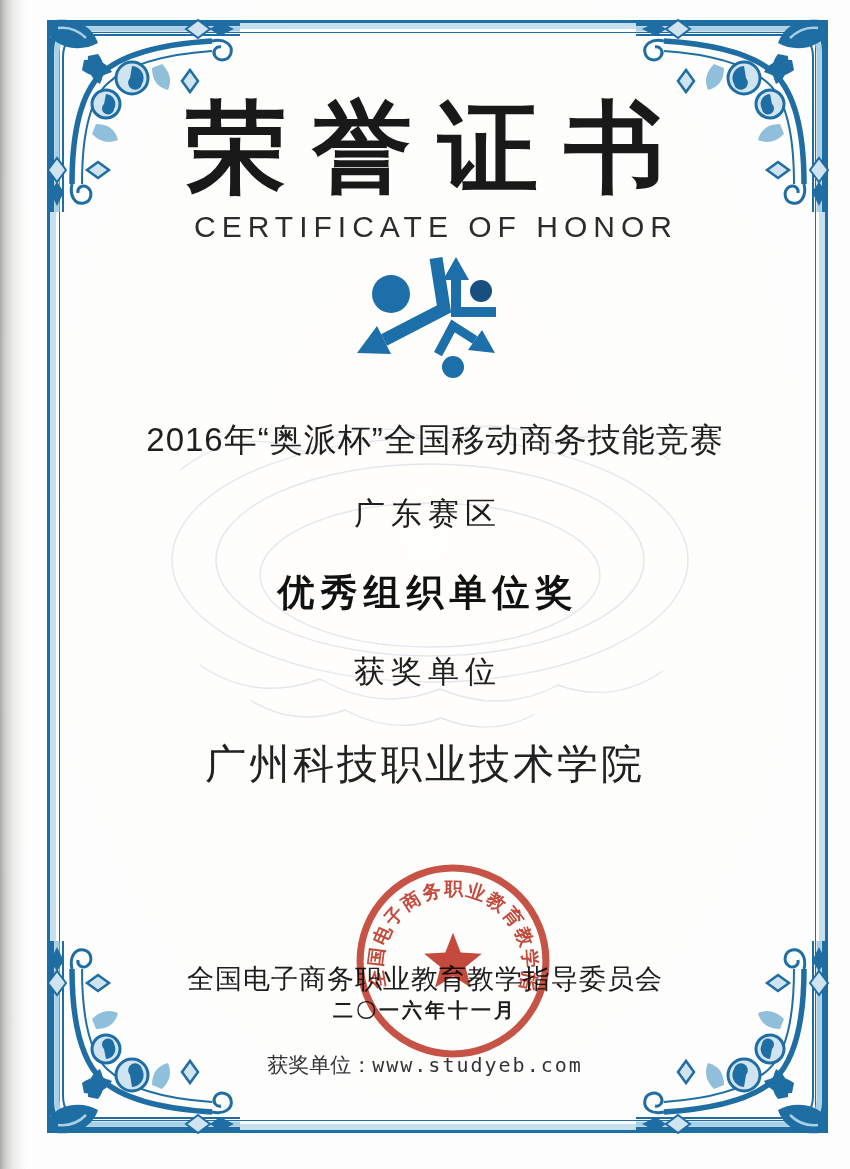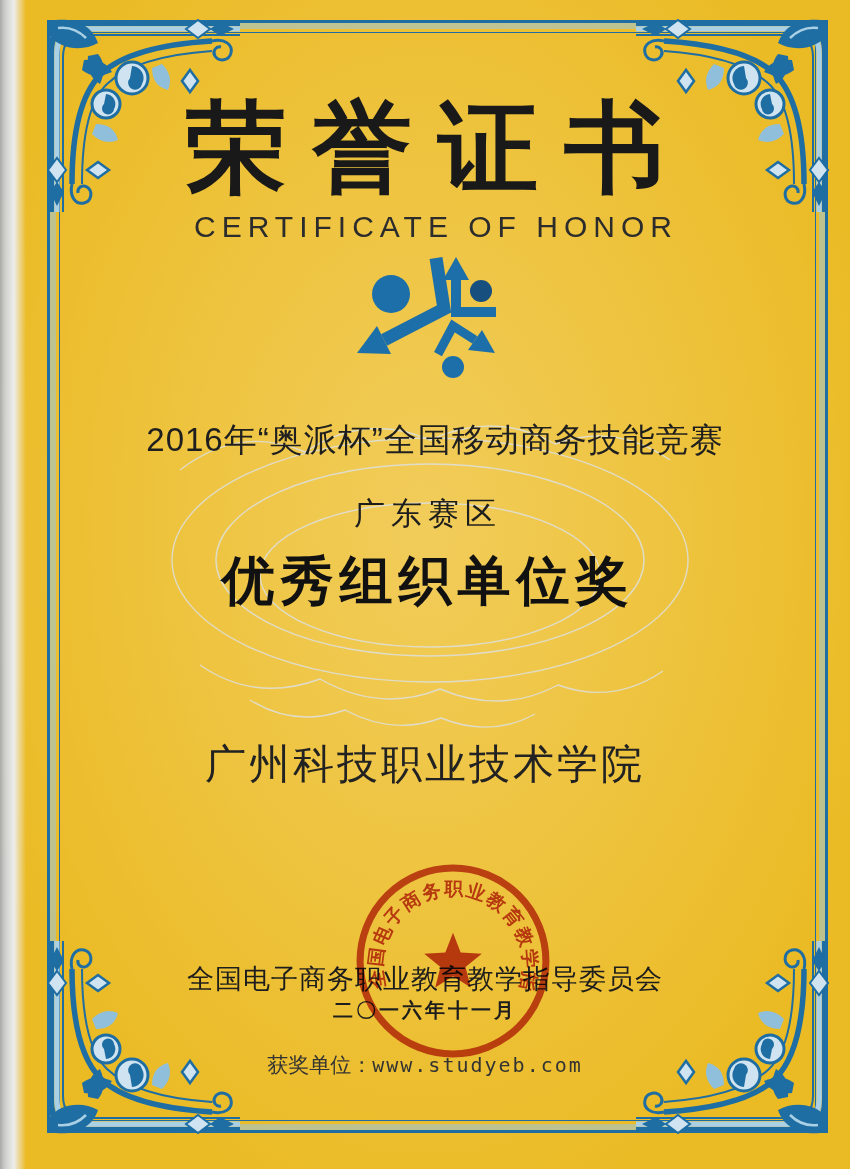--- a/index.html
+++ b/index.html
@@ -7,21 +7,21 @@
     --logo-blue:#1c6fa8;
     --seal-red:#bf3a2b;
     --text-black:#1d1d1d;
   }
   *{margin:0;padding:0;box-sizing:border-box;}
   html,body{background:#e9e9e7;}
   .page{
     position:relative;
     width:850px;height:1169px;
     margin:0 auto;
-    background:#eab308;
+    background:#ffffff;
     overflow:hidden;
     font-family:"Liberation Sans", sans-serif;
     color:var(--text-black);
   }
   
   .scan-edge{
     position:absolute;left:0;top:0;bottom:0;width:26px;
     background:linear-gradient(to right,#9f9f9c 0,#c9c9c6 5px,#ececea 14px,rgba(253,253,251,0) 26px);
   }
   .paper-tint{
@@ -56,21 +56,21 @@
   }
   .title-en{
     top:210px;
     font-size:30px;letter-spacing:6px;padding-left:22px;
     color:#2c2c2c;font-weight:400;
   }
   .logo{position:absolute;top:254px;left:343px;width:172px;height:128px;}
 
   .competition{top:418px;font-size:33px;letter-spacing:1px;font-weight:500;color:#1f1f1f;padding-left:20px;}
   .region{top:493px;font-size:31px;letter-spacing:6px;padding-left:6px;font-weight:500;}
-  .award{top:546px;font-size:53px;font-weight:bold;letter-spacing:6px;padding-left:6px;color:#111;}
+  .award{top:568px;font-size:37px;font-weight:bold;letter-spacing:6px;padding-left:6px;color:#111;}
   .recipient-label{top:651px;font-size:31px;letter-spacing:6px;padding-left:6px;font-weight:500;}
   .recipient{top:737px;font-size:41px;letter-spacing:3px;font-weight:500;color:#222;}
   .issuer{top:961px;font-size:27px;letter-spacing:1px;font-weight:500;}
   .issue-date{top:997px;font-size:20px;letter-spacing:3px;font-weight:700;}
   .query{top:1051px;font-size:21px;color:#333;}
   .query .url{font-family:"DejaVu Sans Mono","Liberation Mono",monospace;letter-spacing:2px;font-size:20px;text-align:right;}
 
   .watermark{position:absolute;left:0;top:0;pointer-events:none;}
   .seal{
     position:absolute;left:352px;top:860px;width:202px;height:202px;
@@ -174,20 +174,21 @@
     <circle class="logo-d" cx="138" cy="37" r="11"></circle>
 
     <polyline class="logo-ln" points="95,100 110,72 132,86" stroke-width="9"></polyline>
     <polygon class="logo-b" points="152,99 125,96 139,76"></polygon>
     <circle class="logo-b" cx="110" cy="113" r="11"></circle>
   </svg>
 
   <p class="abs competition">2016年“奥派杯”全国移动商务技能竞赛</p>
   <p class="abs region">广东赛区</p>
   <h2 class="abs award">优秀组织单位奖</h2>
+  <p class="abs recipient-label">获奖单位</p>
   <p class="abs recipient">广州科技职业技术学院</p>
 
   <p class="abs issuer">全国电子商务职业教育教学指导委员会</p>
   <p class="abs issue-date">二〇一六年十一月</p>
 
   <svg class="seal" viewBox="0 0 200 200">
     <circle class="seal-st" cx="100" cy="100" r="92" stroke-width="7" opacity=".95"></circle>
     <path class="seal-f" d="M100,72 L107.6,91.5 L128.5,92.7 L112.4,106 L117.6,126.3 L100,115 L82.4,126.3 L87.6,106 L71.5,92.7 L92.4,91.5 Z"></path>
     <path id="sealArc" fill="none" d="M 34,128 A 70,70 0 1 1 166,128"></path>
     <text class="seal-text">

